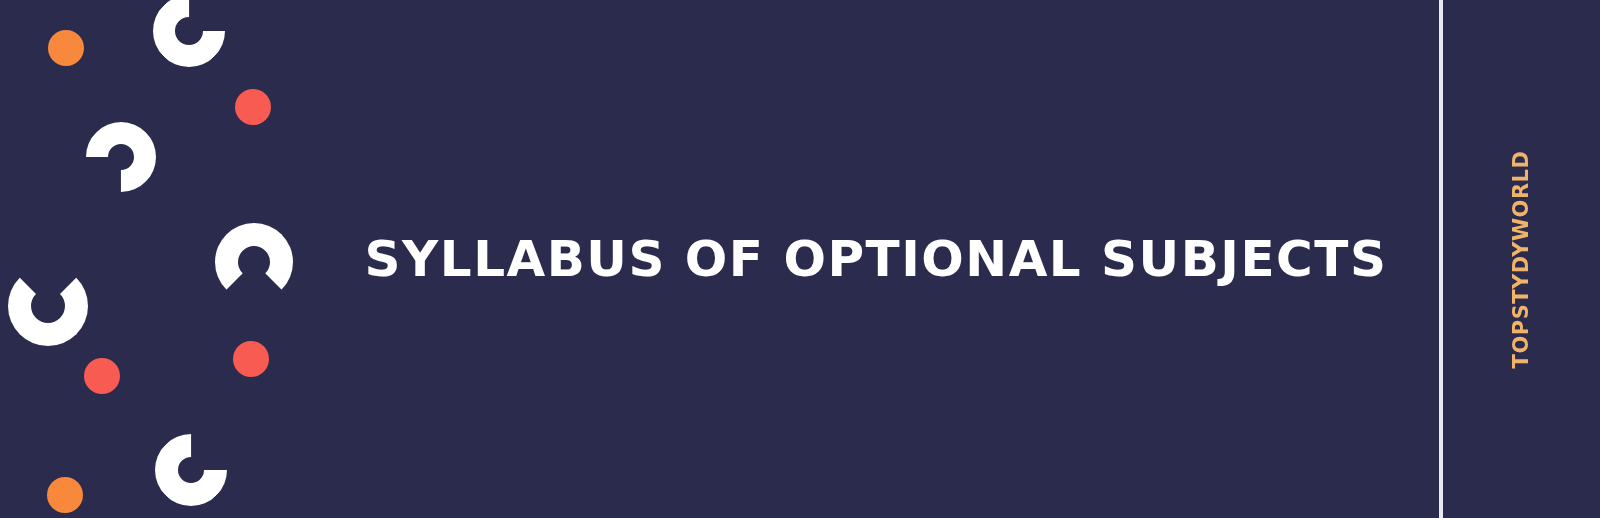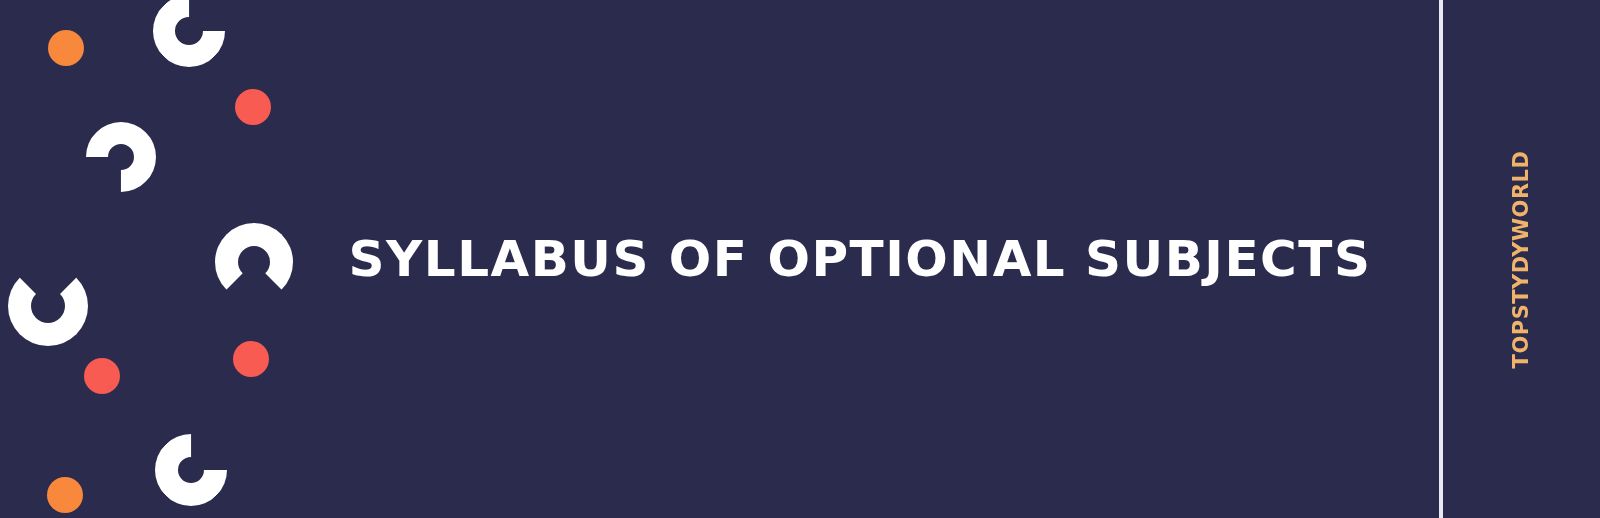--- a/index.html
+++ b/index.html
@@ -39,21 +39,21 @@
     border-radius: 50%;
     border-style: solid;
     border-color: #ffffff;
     border-top-color: transparent;
     box-sizing: border-box;
   }
 
   
   .title-wrap {
     position: absolute;
-    left: 300px;
+    left: 316px;
     top: 0;
     width: 1120px;
     height: 518px;
     display: flex;
     align-items: center;
     justify-content: center;
   }
 
   .banner-title {
     color: #ffffff;

